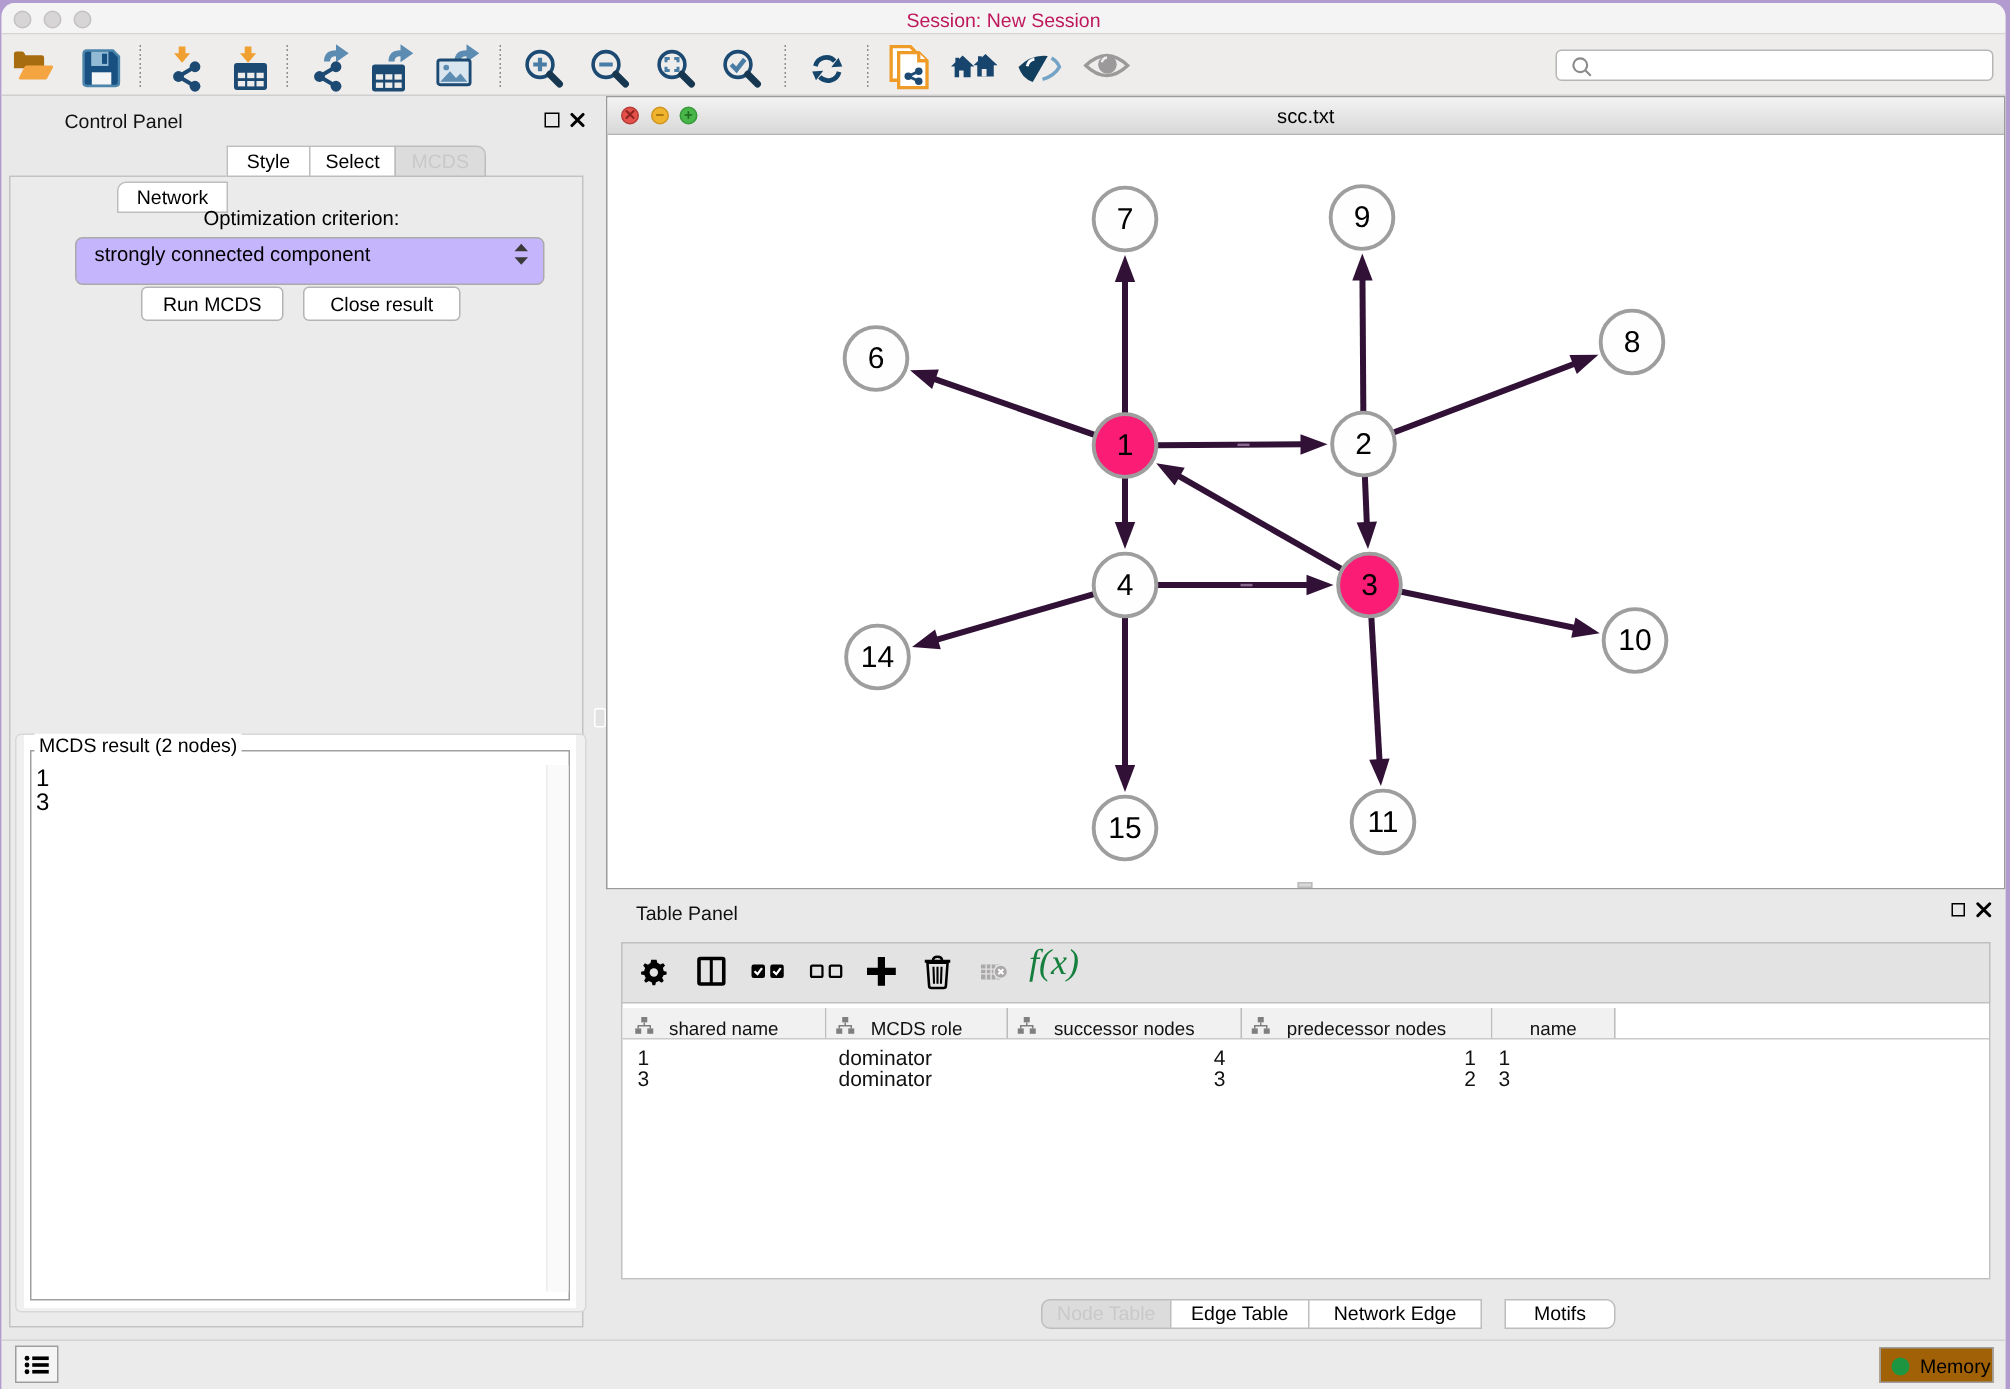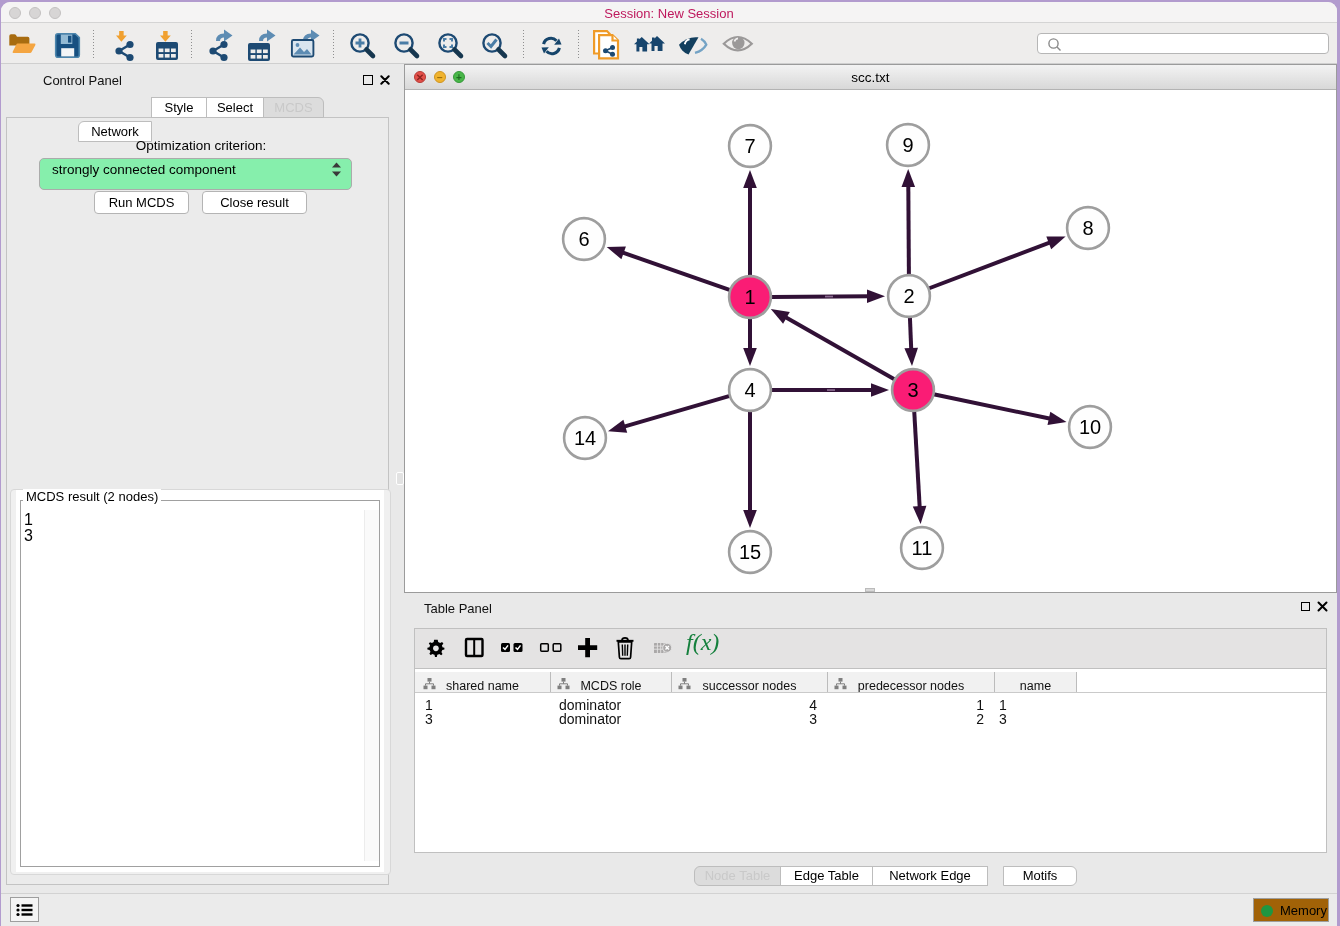--- a/index.html
+++ b/index.html
@@ -221,21 +221,21 @@
 <div class="abs" style="left:362px;top:11px;width:10px;height:10px;border:1.3px solid #000"></div>
 <svg class="abs" style="left:379px;top:11px" width="10" height="10">
         <path d="M1.3 1.3 L8.7 8.7 M8.7 1.3 L1.3 8.7" stroke="#000" stroke-width="2" stroke-linecap="round"></path>
       </svg>
 <div class="abs" style="left:5px;top:53px;width:383px;height:768px;background:#ebebeb;border:1px solid #c3c3c3"></div>
 <div class="tab" style="left:77px;top:33px;width:74px;border-radius:6px 0 0 0;margin-top:24px;">Network</div>
 <div class="tab" style="left:150px;top:33px;width:56px;">Style</div>
 <div class="tab" style="left:205px;top:33px;width:58px;">Select</div>
 <div class="tab" style="left:262px;top:33px;width:61px;background:#dcdcdc;color:#c9c9c9;border-radius:0 6px 0 0">MCDS</div>
 <div class="abs" style="left:4px;top:74px;width:392px;text-align:center;font-size:13.5px;color:#000">Optimization criterion:</div>
-<div class="abs" style="left:38px;top:94px;width:313px;height:32px;background:#86efac;border:1px solid #ababab;border-radius:5px">
+<div class="abs" style="left:49px;top:94px;width:313px;height:32px;background:#c4b5fd;border:1px solid #ababab;border-radius:5px">
         <div class="abs" style="left:12px;top:2.5px;font-size:13.5px">strongly connected component</div>
         <svg class="abs" style="right:9px;top:3px" width="11" height="15">
           <polygon points="5.5,0.5 10,5.5 1,5.5" fill="#3a3a3a"></polygon>
           <polygon points="5.5,14.5 10,9.5 1,9.5" fill="#3a3a3a"></polygon>
         </svg>
       </div>
 <div class="btn" style="left:93px;top:127px;width:95px;height:23px;line-height:21px">Run MCDS</div>
 <div class="btn" style="left:201px;top:127px;width:105px;height:23px;line-height:21px">Close result</div>
 <div class="abs" style="left:9px;top:425px;width:381px;height:386px;border:1px solid #d8d8d8;border-radius:4px;background:#f0f0f0"></div>
 <div class="abs" style="left:15px;top:426px;width:368px;height:382px;background:#fff"></div>

